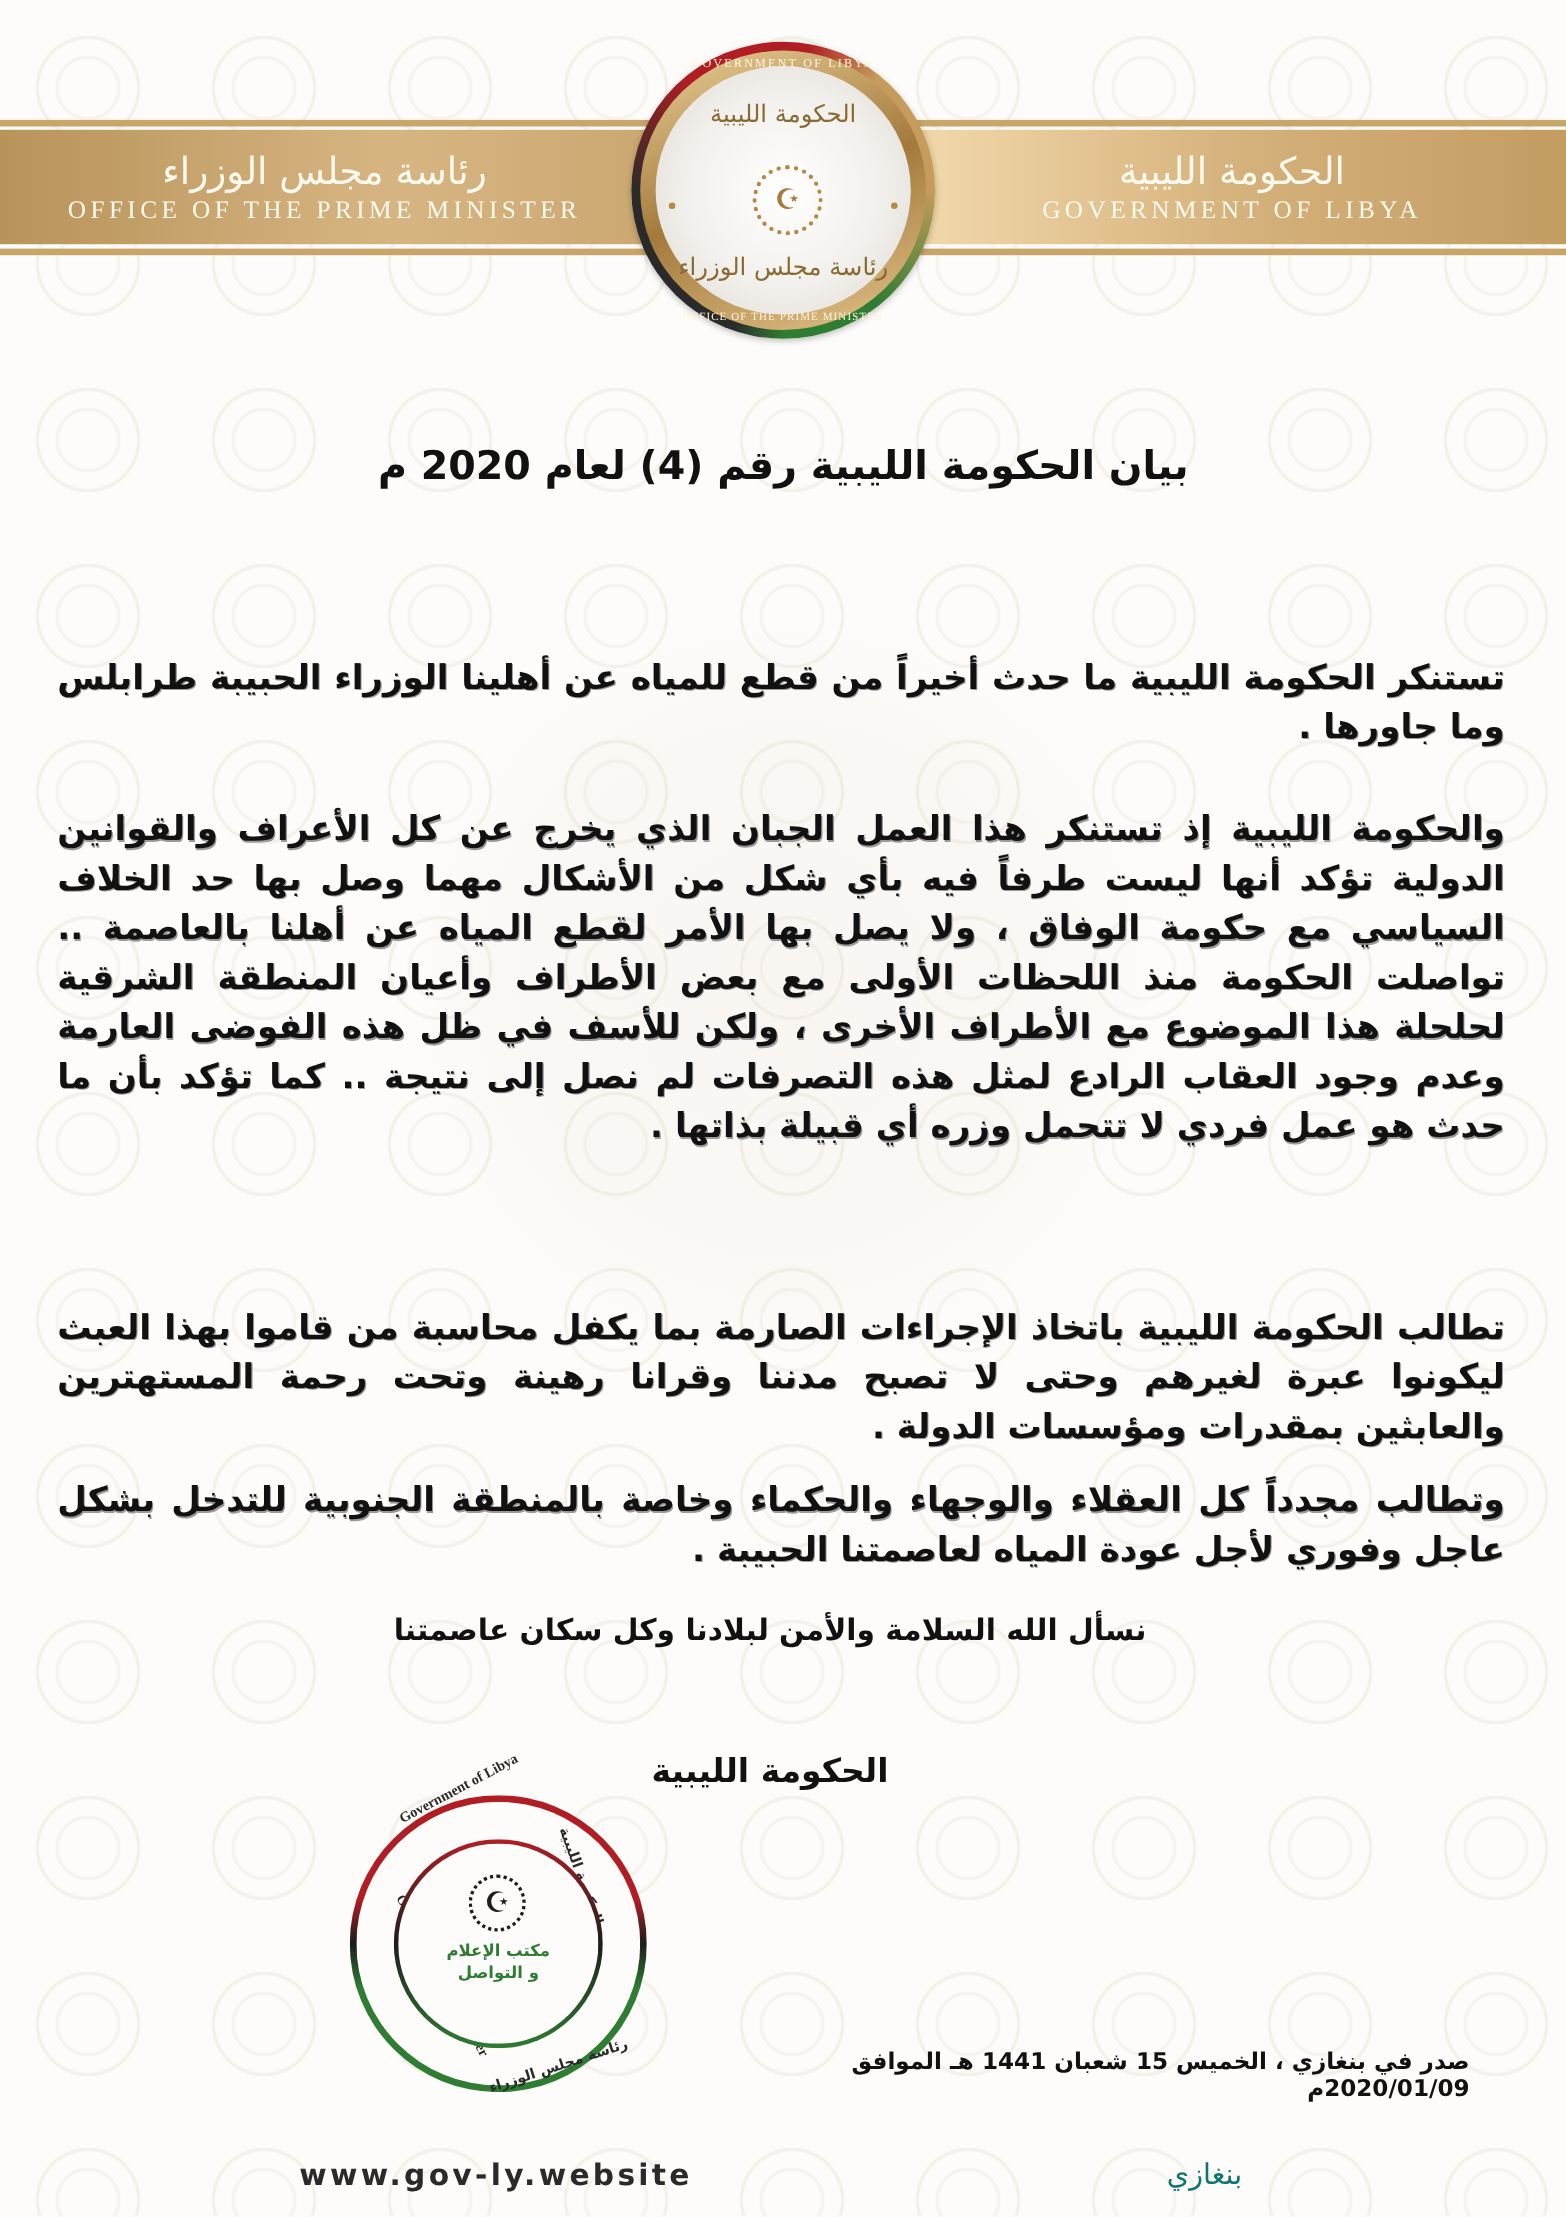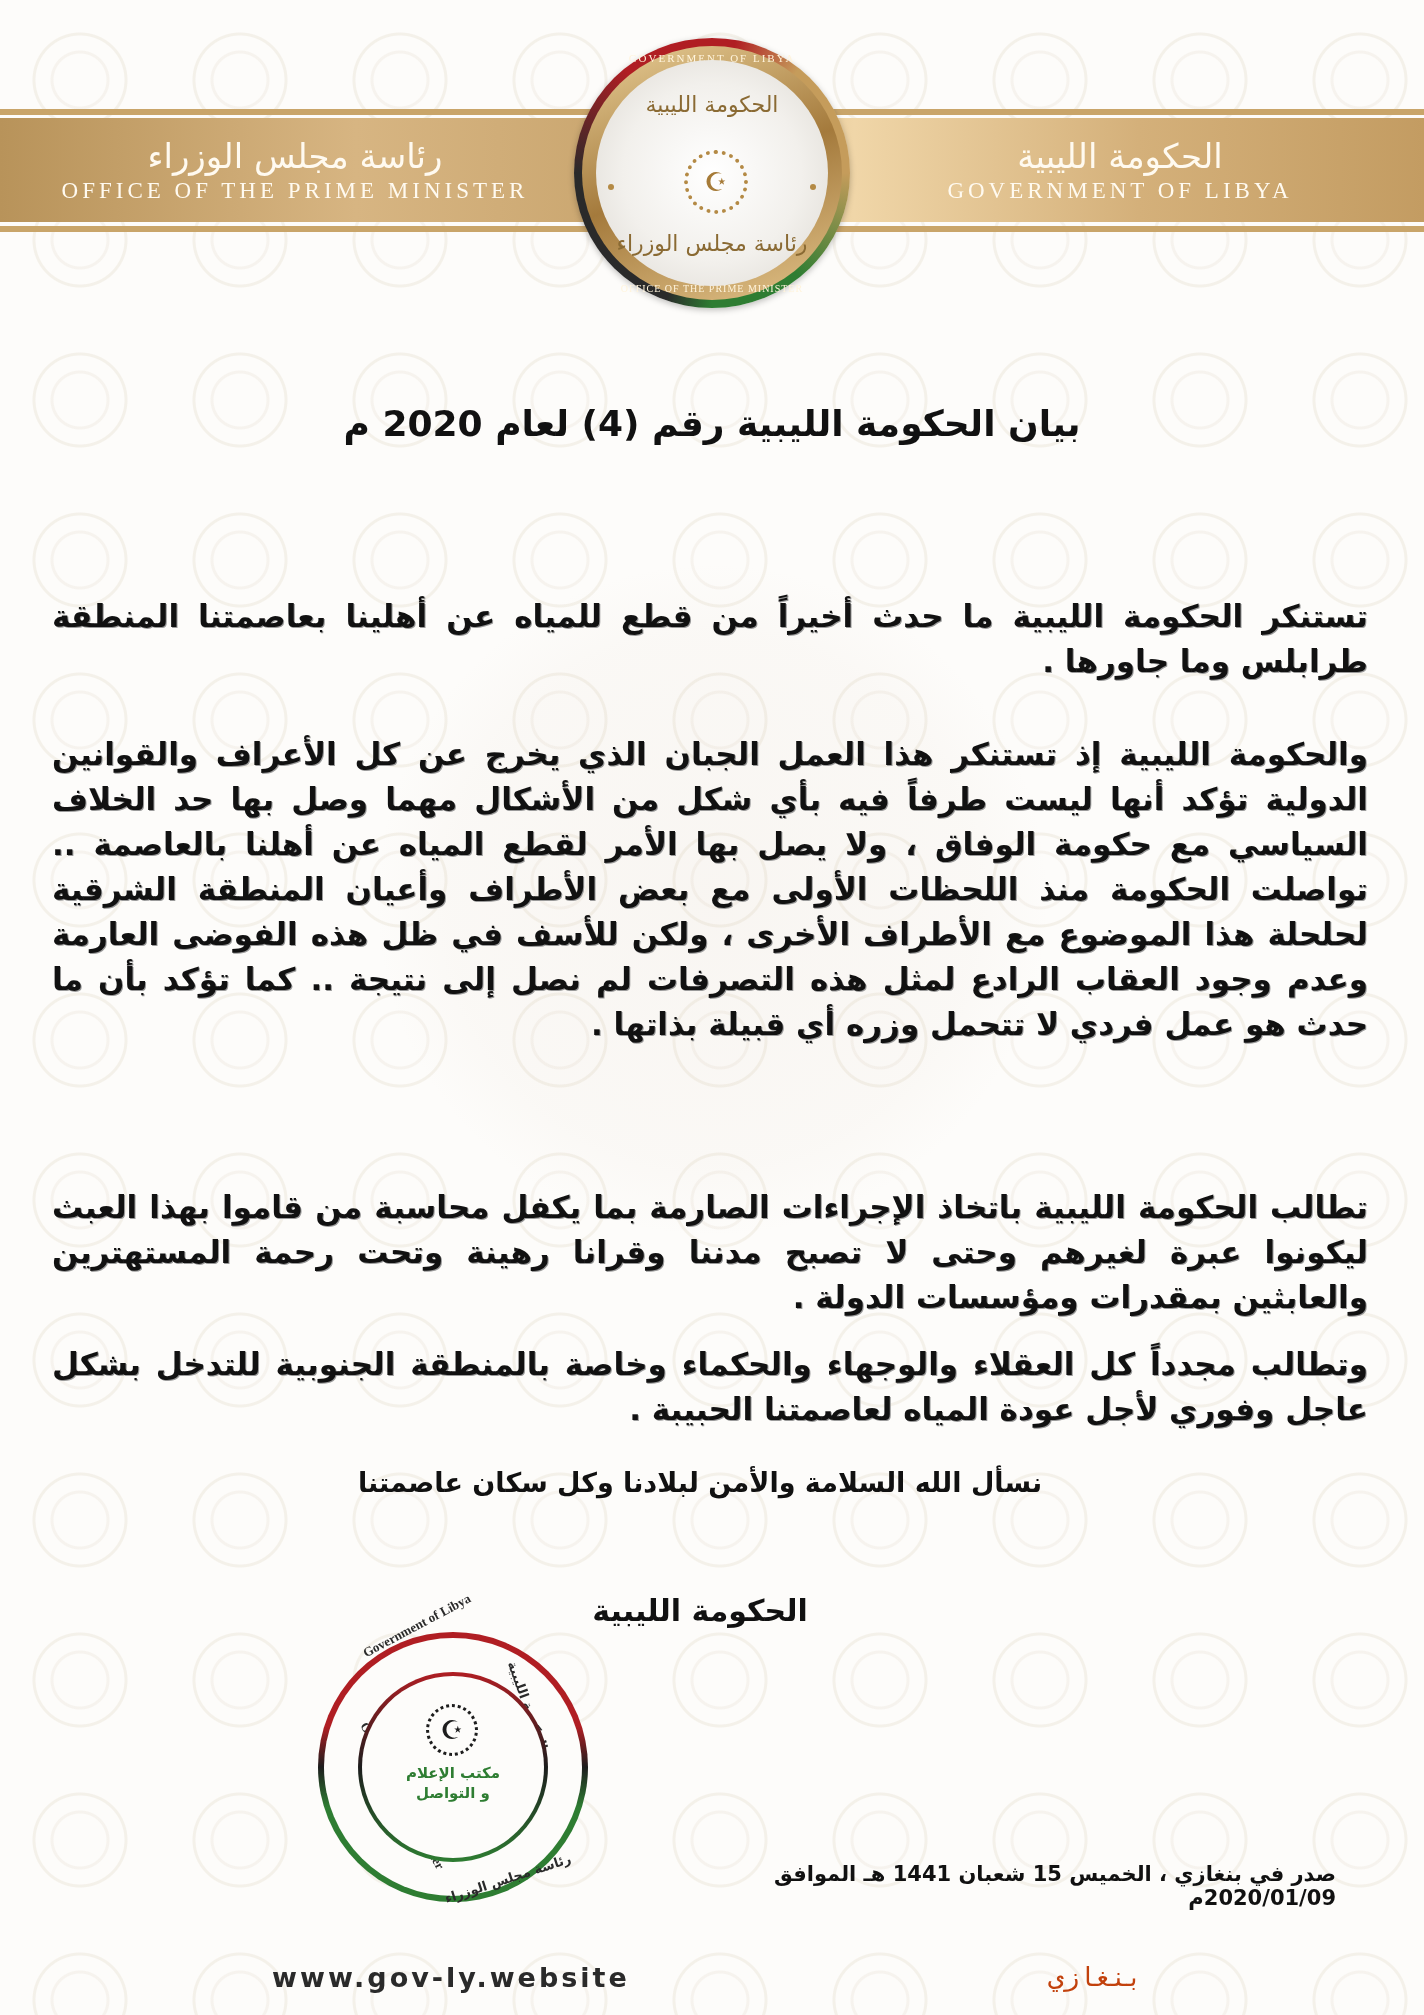--- a/index.html
+++ b/index.html
@@ -103,21 +103,21 @@
   .stamp-ar.l2 { top:108px; }
   .stamp-ring-text { position:absolute; font-family:"Liberation Serif", serif; font-weight:bold; font-size:13px; color:#2a2a2a; }
   .stamp-ring-text.top { left:40px; top:8px; transform:rotate(-28deg); transform-origin:left; }
   .stamp-ring-text.left { left:-4px; top:150px; transform:rotate(62deg); }
   .stamp-ring-text.right-ar { right:8px; top:60px; transform:rotate(70deg); direction:rtl; font-family:"DejaVu Sans", sans-serif; }
   .stamp-ring-text.bottom-ar { left:118px; bottom:10px; transform:rotate(-18deg); direction:rtl; font-family:"DejaVu Sans", sans-serif; }
 
   .issued { position:absolute; left:620px; top:1862px; width:716px; text-align:right; direction:rtl; font-weight:bold; font-size:21px; color:#111; z-index:2; }
 
   .footer-url { position:absolute; left:272px; top:1962px; font-family:"DejaVu Sans", sans-serif; font-weight:bold; font-size:27px; letter-spacing:3px; color:#2a2a2a; z-index:2; }
-  .footer-city { position:absolute; left:1040px; top:1962px; width:110px; text-align:center; direction:rtl; font-size:26px; color:#c2410c; z-index:2;font-family:Liberation Mono, monospace; }
+  .footer-city { position:absolute; left:1040px; top:1962px; width:110px; text-align:center; direction:rtl; font-size:26px; color:#0f766e; z-index:2; }
 </style>
 </head>
 <body>
 
 <div class="bg-pattern"></div>
 <div class="watermark"></div>
 
 <header class="header">
   <div class="band-line top"></div>
   <div class="band">
@@ -145,21 +145,21 @@
       <div class="seal-text seal-ar-bottom">رئاسة مجلس الوزراء</div>
     </div>
   </div>
 </header>
 
 <section class="title">
   <div>بيان الحكومة الليبية رقم (4) لعام 2020 م</div>
 </section>
 
 <section class="body-text p1">
-  <p>تستنكر الحكومة الليبية ما حدث أخيراً من قطع للمياه عن أهلينا بعاصمتنا المنطقة طرابلس وما جاورها .</p>
+  <p>تستنكر الحكومة الليبية ما حدث أخيراً من قطع للمياه عن أهلينا الوزراء الحبيبة طرابلس وما جاورها .</p>
 </section>
 <section class="body-text p2">
   <p>والحكومة الليبية إذ تستنكر هذا العمل الجبان الذي يخرج عن كل الأعراف والقوانين الدولية تؤكد أنها ليست طرفاً فيه بأي شكل من الأشكال مهما وصل بها حد الخلاف السياسي مع حكومة الوفاق ، ولا يصل بها الأمر لقطع المياه عن أهلنا بالعاصمة .. تواصلت الحكومة منذ اللحظات الأولى مع بعض الأطراف وأعيان المنطقة الشرقية لحلحلة هذا الموضوع مع الأطراف الأخرى ، ولكن للأسف في ظل هذه الفوضى العارمة وعدم وجود العقاب الرادع لمثل هذه التصرفات لم نصل إلى نتيجة .. كما تؤكد بأن ما حدث هو عمل فردي لا تتحمل وزره أي قبيلة بذاتها .</p>
 </section>
 <section class="body-text p3">
   <p>تطالب الحكومة الليبية باتخاذ الإجراءات الصارمة بما يكفل محاسبة من قاموا بهذا العبث ليكونوا عبرة لغيرهم وحتى لا تصبح مدننا وقرانا رهينة وتحت رحمة المستهترين والعابثين بمقدرات ومؤسسات الدولة .</p>
 </section>
 <section class="body-text p4">
   <p>وتطالب مجدداً كل العقلاء والوجهاء والحكماء وخاصة بالمنطقة الجنوبية للتدخل بشكل عاجل وفوري لأجل عودة المياه لعاصمتنا الحبيبة .</p>
 </section>

